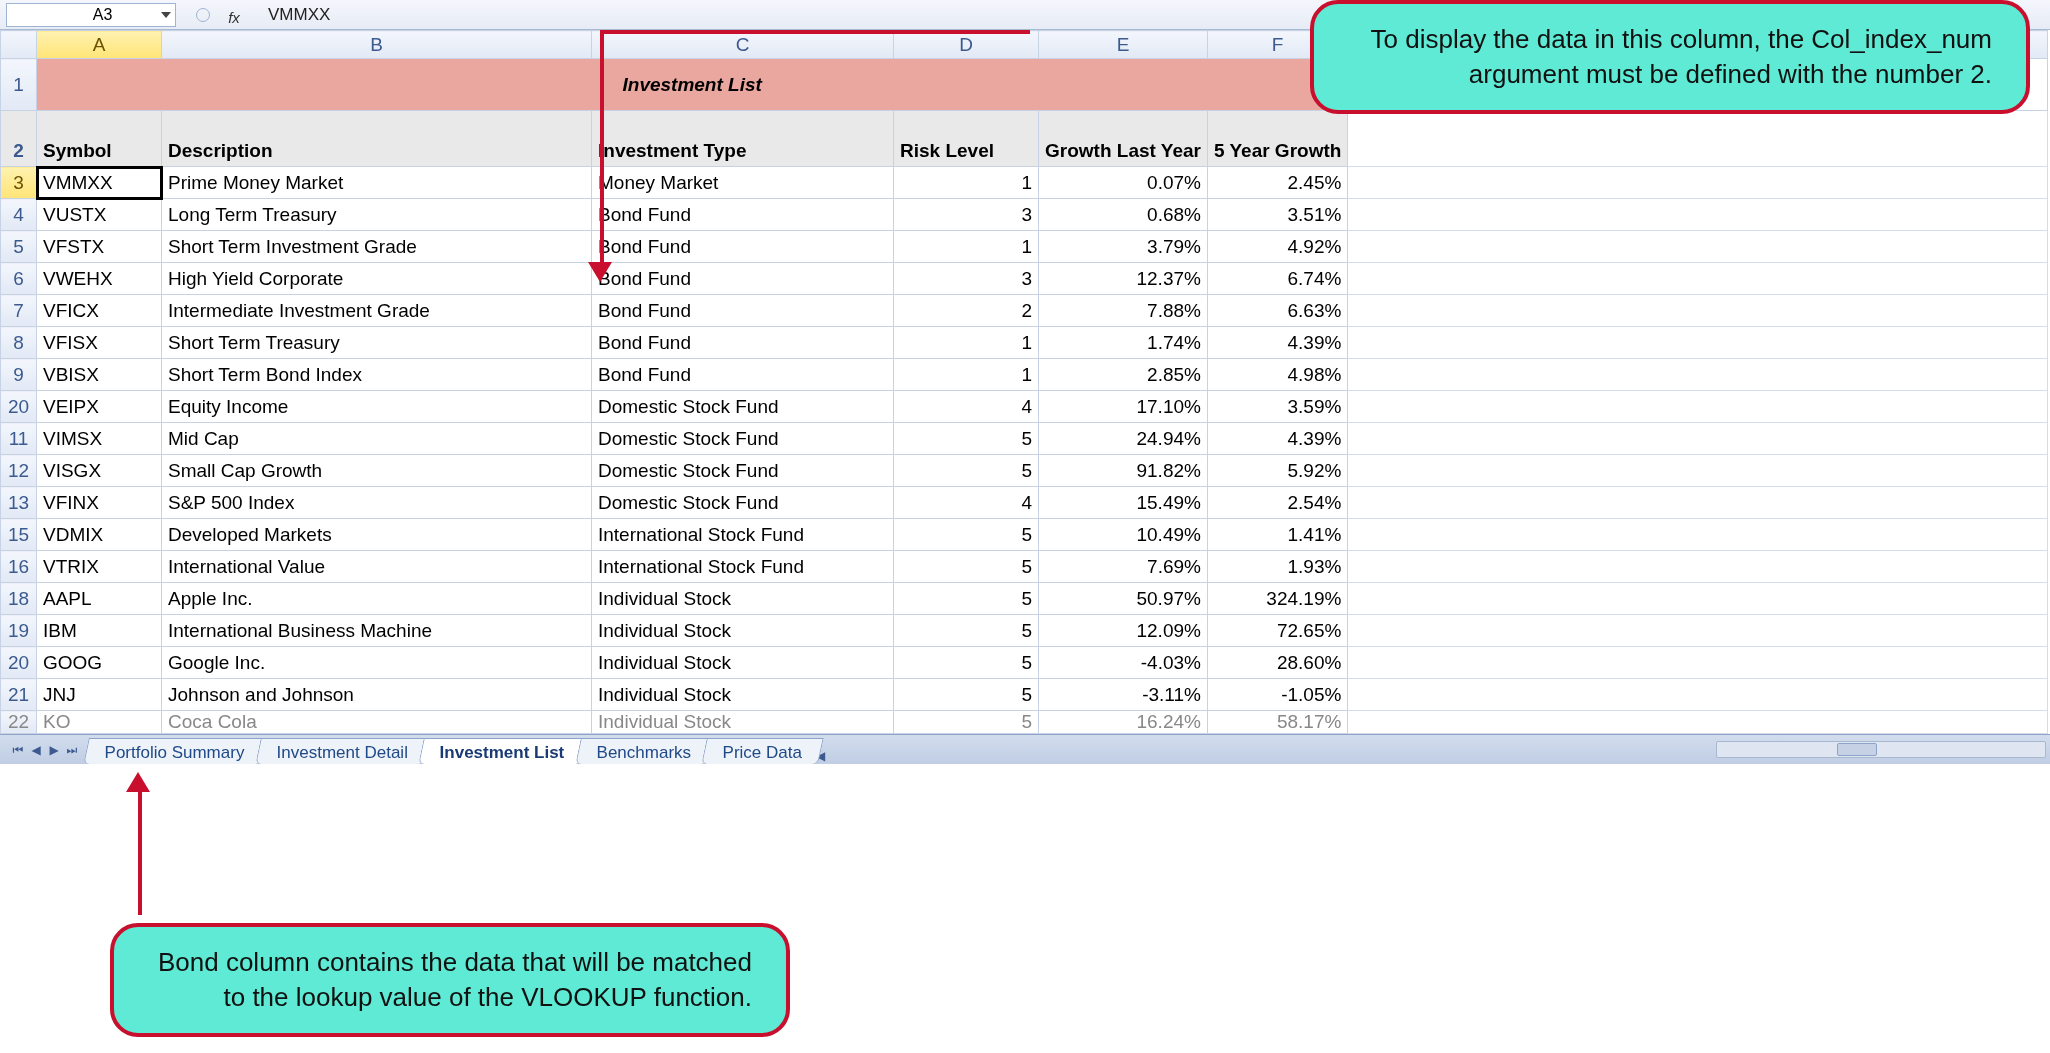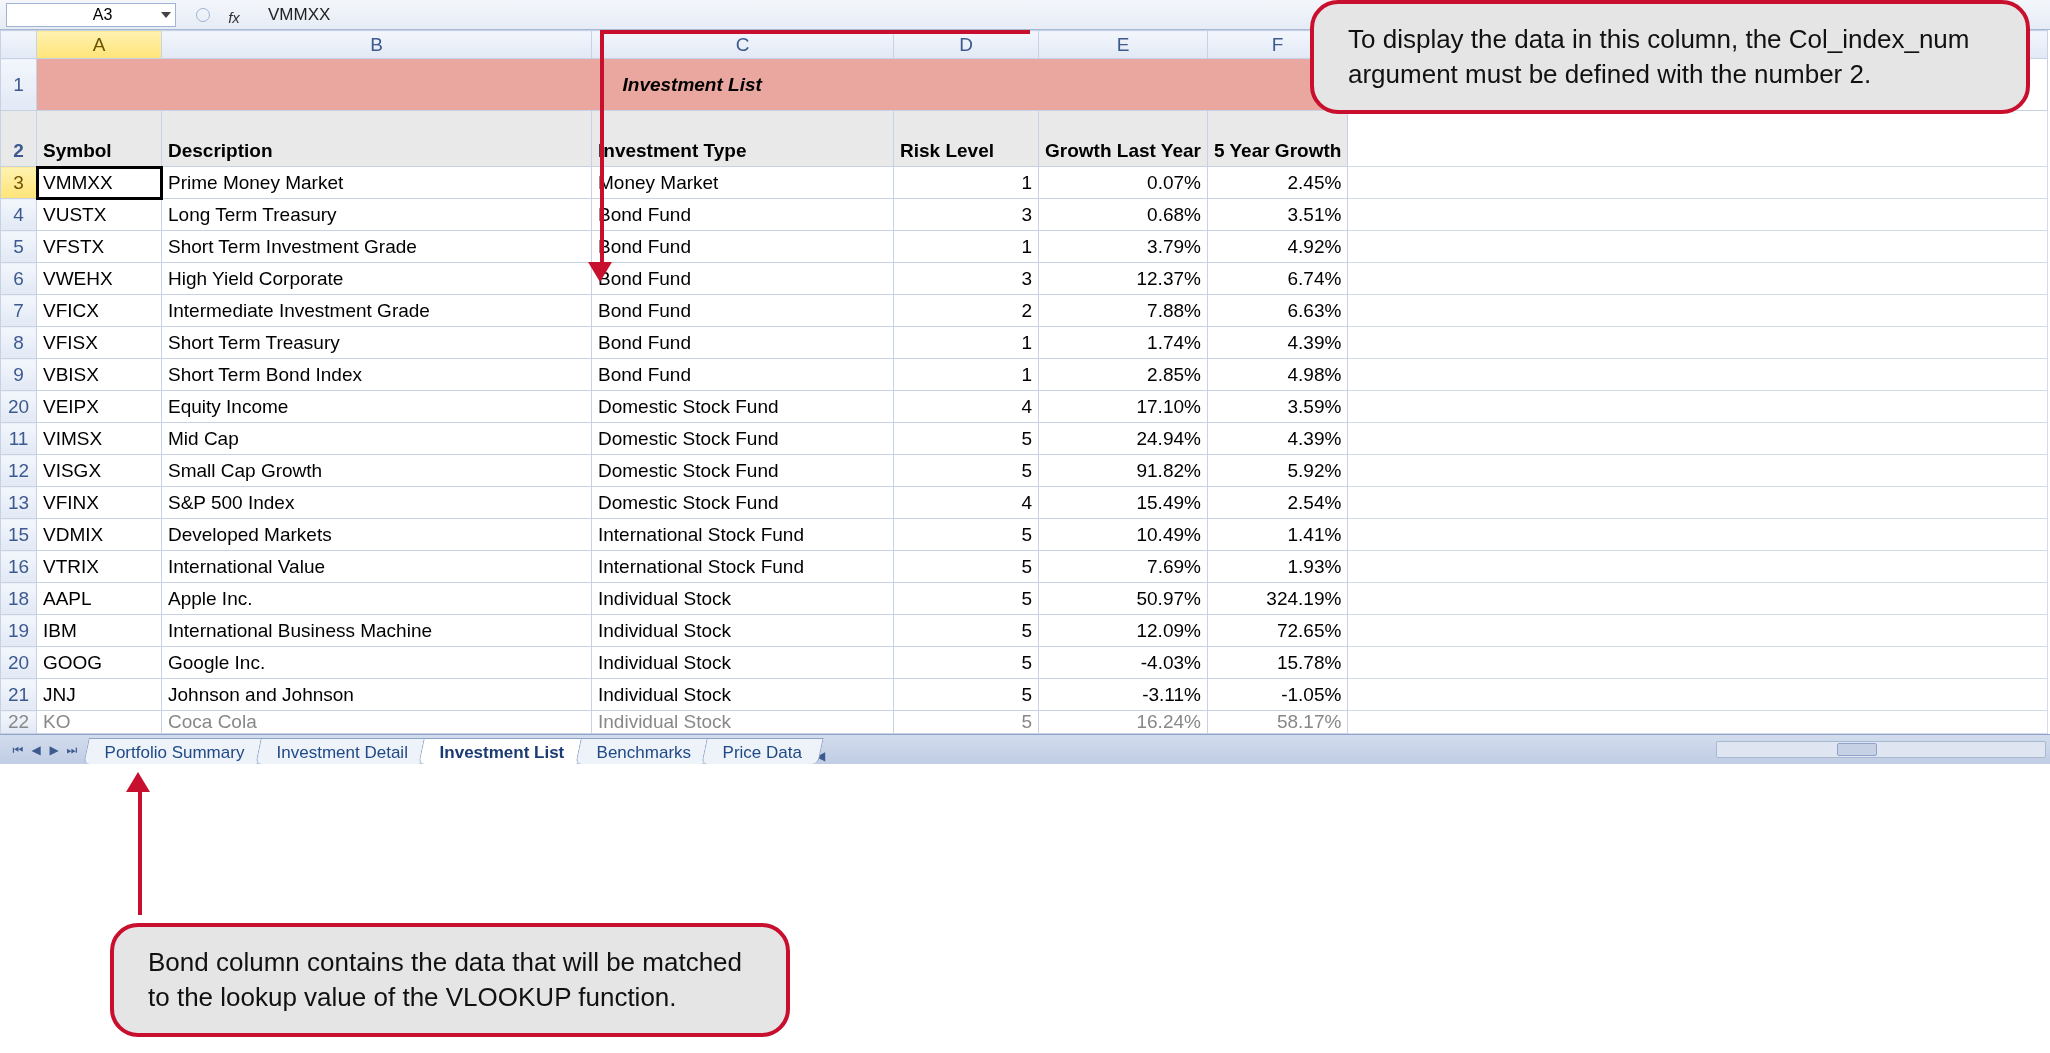--- a/index.html
+++ b/index.html
@@ -191,26 +191,26 @@
     background:#dfe6f1; border:1px solid #a9b8d1; border-radius:2px;
   }
   .hscroll-thumb{
     position:absolute; left:120px; top:1px; width:40px; height:13px;
     background:#c6d1e6; border:1px solid #8ea3c9; border-radius:2px;
   }
 
   
   .callout {
     position:absolute;
-    background:#e5e5e5;
+    background:#5eead4;
     border:4px solid #c8102e;
     border-radius:28px;
     padding:18px 34px;
     font-size:26px;
-    text-align:left;
+    text-align:right;
     color:#111;
     line-height:1.35;
     z-index:10;
   }
   .callout.top { top:0px; right:20px; width:720px; }
   .callout.bottom { bottom:16px; left:110px; width:680px; }
 
   
   .arrow {
     position:absolute;
@@ -447,21 +447,21 @@
           <td class="num">72.65%</td>
           <td class="cellG"></td>
         </tr>
         <tr class="data">
           <td class="row-hdr">20</td>
           <td>GOOG</td>
           <td>Google Inc.</td>
           <td>Individual Stock</td>
           <td class="num">5</td>
           <td class="num">-4.03%</td>
-          <td class="num">15.78%</td>
+          <td class="num">28.60%</td>
           <td class="cellG"></td>
         </tr>
         <tr class="data">
           <td class="row-hdr">21</td>
           <td>JNJ</td>
           <td>Johnson and Johnson</td>
           <td>Individual Stock</td>
           <td class="num">5</td>
           <td class="num">-3.11%</td>
           <td class="num">-1.05%</td>

